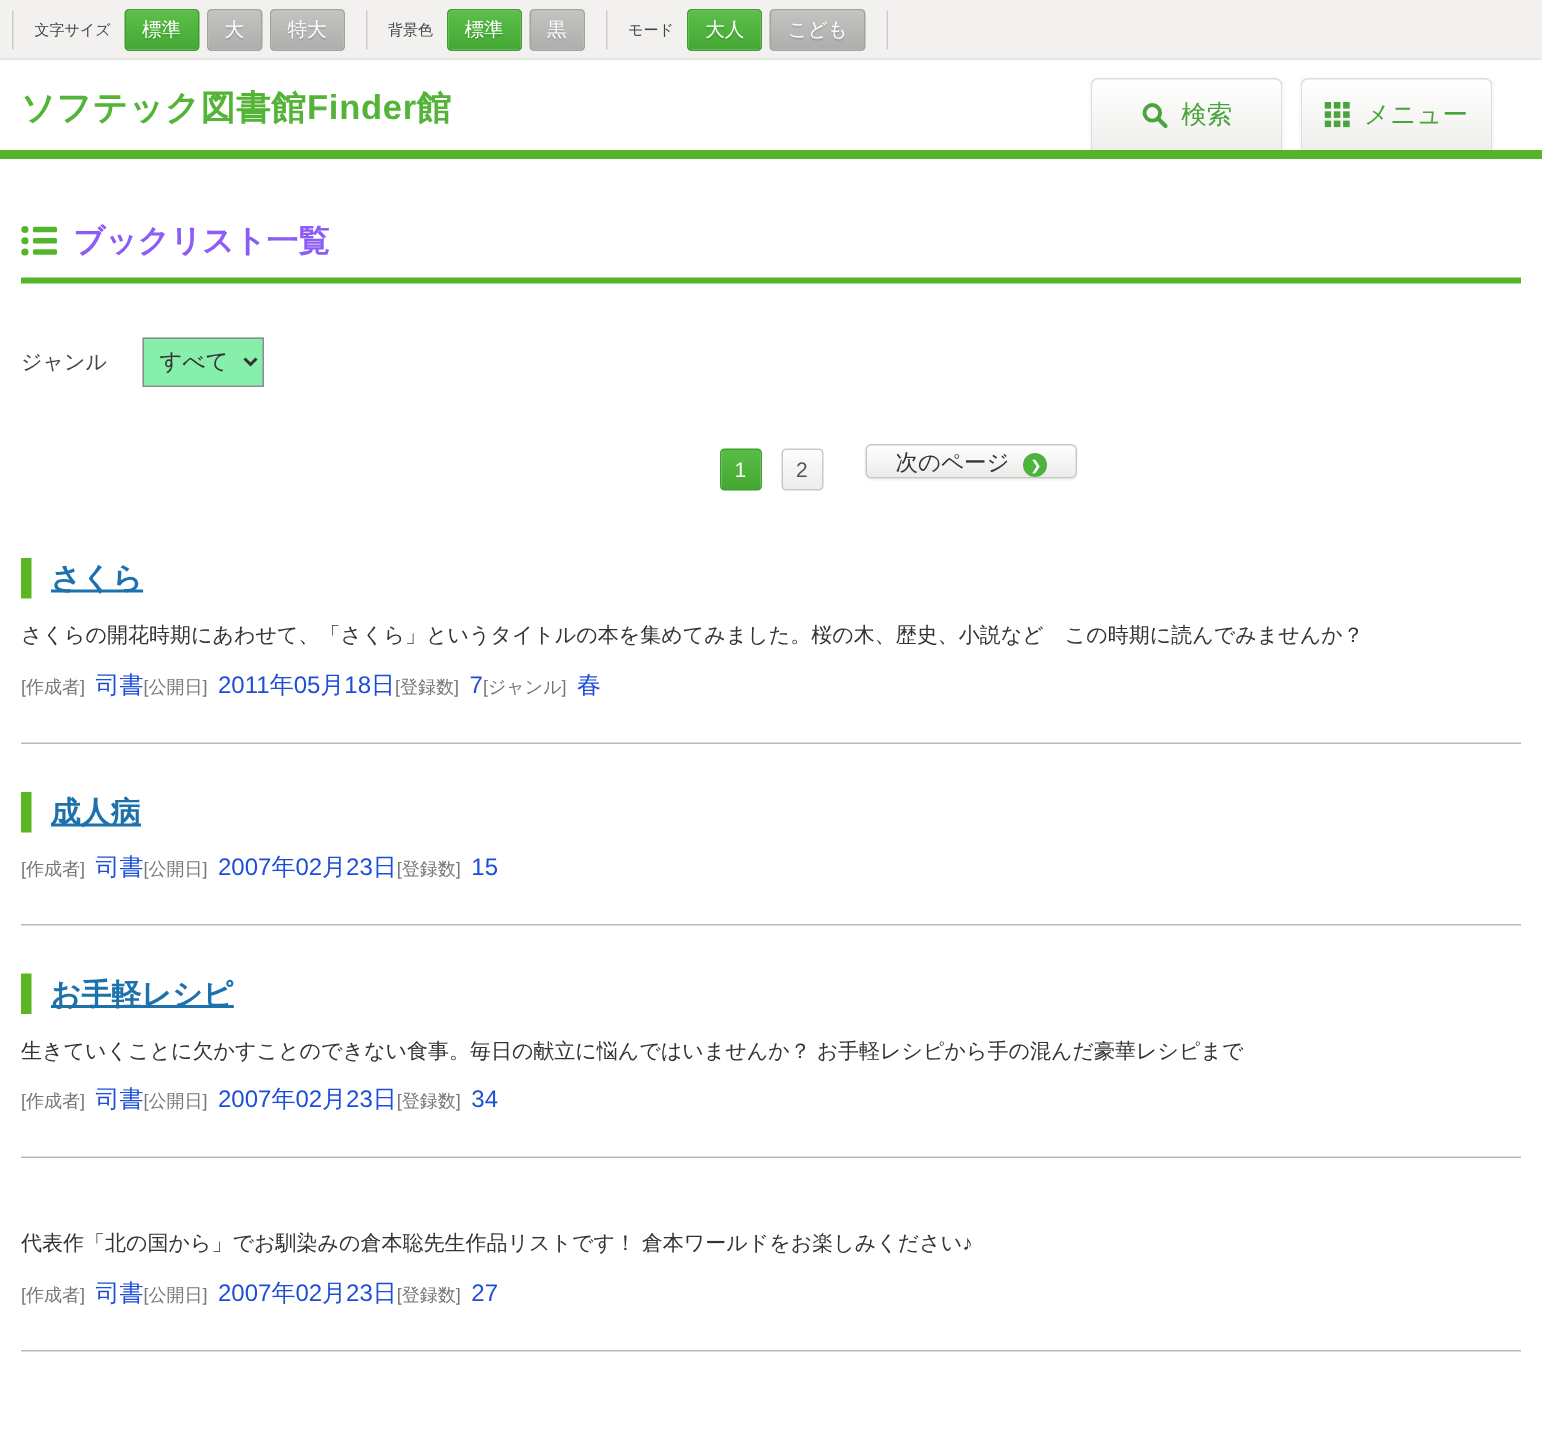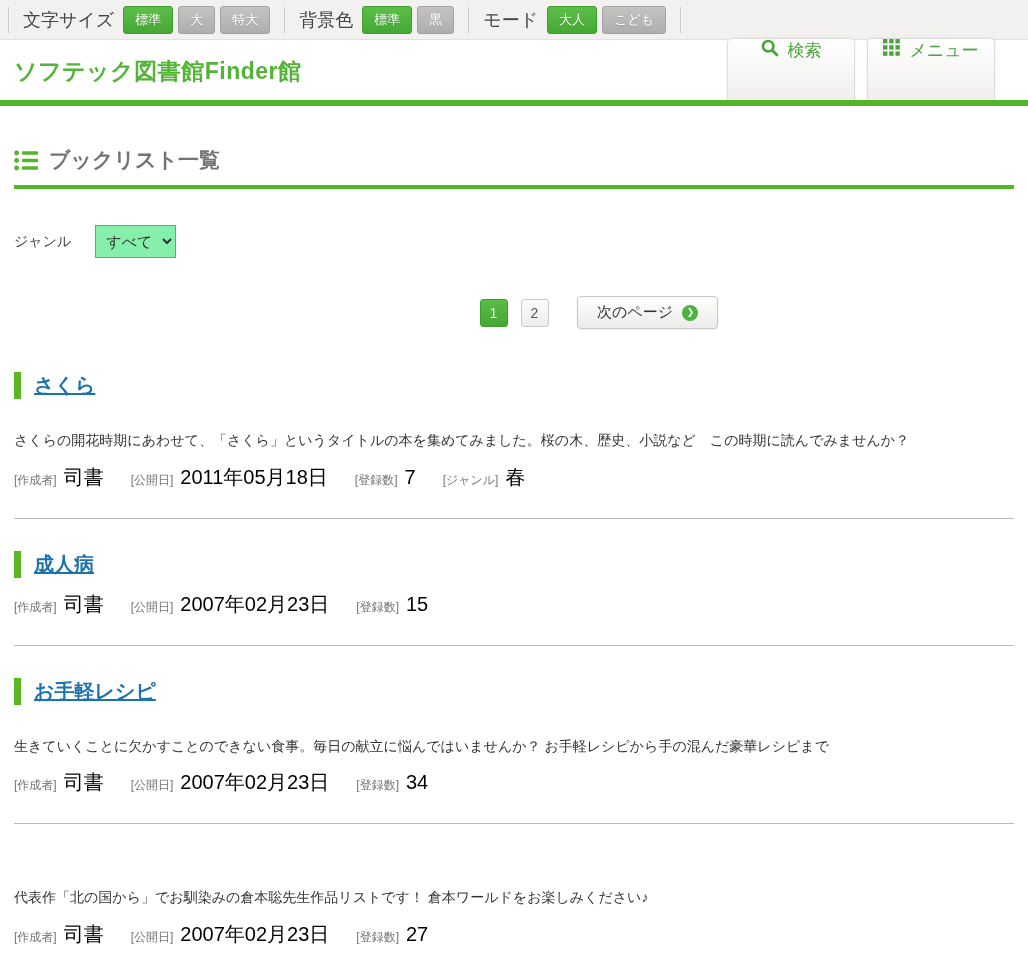--- a/index.html
+++ b/index.html
@@ -9,95 +9,95 @@
     font-family:"Liberation Sans","DejaVu Sans",sans-serif;
     color:#333;
   }
   
   .topbar {
     height:40px; background:#f2f1ef; border-bottom:1px solid #e2e1df;
     display:flex; align-items:center; padding-left:6px;
   }
   .tb-divider { width:1px; height:26px; background:#ccc; margin:0 2px; }
   .tb-group { display:flex; align-items:center; gap:5px; padding:0 12px; }
-  .tb-label { font-size:18px; color:#444; margin-right:4px; white-space:nowrap; }
+  .tb-label { font-size:10px; color:#444; margin-right:4px; white-space:nowrap; }
   .tb-btn {
     font-family:Liberation Mono, monospace; font-size:13px; color:#fff; cursor:pointer;
     padding:4px 11px; border-radius:3px;
     background:linear-gradient(#c3c3c1,#aeaeac); border:1px solid #a2a2a0;
     text-shadow:0 1px 1px rgba(0,0,0,.15);
   }
   .tb-btn.on { background:linear-gradient(#5cbf49,#45a834); border-color:#3f9e2e; }
   
   .header { position:relative; height:66px; background:#fff; }
   .header:after {
     content:""; position:absolute; left:0; right:0; bottom:0; height:6px;
     background:#55b52a;
   }
   .site-title {
     position:absolute; left:14px; top:16px;
     font-size:23px; font-weight:bold; color:#53b438; letter-spacing:.5px;
   }
   .header-tabs { position:absolute; right:33px; bottom:6px; display:flex; gap:12px; z-index:2; }
   .header-tab {
-    width:128px; height:62px; display:flex; align-items:flex-start; justify-content:center; gap:9px;
+    width:128px; height:48px; display:flex; align-items:center; justify-content:center; gap:9px;
     background:linear-gradient(#ffffff,#f0efed); border:1px solid #dcdcda; border-bottom:none;
     border-radius:5px 5px 0 0; color:#49a53b; font-size:17px; cursor:pointer;
     box-shadow:0 0 3px rgba(0,0,0,.06);
   }
   
   .main { padding:0 14px 30px 14px; }
   .page-title-wrap {
     margin-top:40px; display:flex; align-items:center; gap:11px;
     padding-bottom:11px; border-bottom:4px solid #55b52a;
   }
-  .page-title { font-size:21px; font-weight:bold; color:#737373; }
+  .page-title { font-size:21px; font-weight:bold; color:#8b5cf6; }
   
   .filter-row { margin-top:36px; display:flex; align-items:center; }
   .filter-label { font-size:14px; color:#444; }
   .filter-select {
     margin-left:24px; font-family:inherit; font-size:15px; color:#333;
     padding:6px 6px; border:1px solid #8d8d8b; background:#86efac; min-width:74px;
   }
   
   .pagination { position:relative; margin-top:38px; height:34px; }
   .page-nums { display:flex; justify-content:center; align-items:center; gap:13px; padding-top:3px; }
   .page-num {
     display:inline-block; width:28px; height:28px; line-height:27px; text-align:center;
     font-size:14px; border-radius:3px; text-decoration:none; cursor:pointer;
     background:linear-gradient(#fdfdfd,#ececea); border:1px solid #c9c9c7; color:#555;
   }
   .page-num.cur {
     background:linear-gradient(#58bd45,#44a733); border-color:#3f9e2e; color:#fff;
   }
   .next-btn {
     position:absolute; left:563px; top:0;
-    height:33px; padding:0 19px; display:inline-flex; align-items:center; gap:9px;
+    height:23px; padding:0 19px; display:inline-flex; align-items:flex-end; gap:9px;
     font-family:inherit; font-size:15px; color:#333; cursor:pointer;
     background:linear-gradient(#ffffff,#ebebe9); border:1px solid #c9c9c7; border-radius:4px;
     box-shadow:0 1px 2px rgba(0,0,0,.08);
   }
   .arrow-circle {
     width:16px; height:16px; border-radius:50%; background:#4db33c; color:#fff;
     display:inline-flex; align-items:center; justify-content:center;
     font-size:9px; line-height:1; padding-left:1px;
   }
   
   .book-list { margin-top:10px; }
   .book-item { padding-top:32px; padding-bottom:27px; border-bottom:1px solid #b9b9b7; }
   .book-title-row { display:flex; align-items:center; gap:13px; }
   .title-bar { width:7px; height:27px; background:#5ab723; flex:none; }
   .book-title-text {
     font-size:20px; font-weight:bold; color:#1d72ad; text-decoration:underline; cursor:pointer;
   }
-  .book-desc { margin-top:32px; font-size:14px; color:#333; line-height:1.4; }
-  .book-meta { margin-top:13px; display:flex; align-items:baseline; gap:27px; flex-wrap:wrap; }
+  .book-desc { margin-top:15px; font-size:14px; color:#333; line-height:1.4; }
+  .book-meta { margin-top:13px; display:flex; align-items:baseline; flex-wrap:wrap; }
   .meta-pair { display:inline-flex; align-items:baseline; gap:7px; }
   .meta-label { font-size:12px; color:#767674; }
-  .meta-value { font-size:20px; color:#000000; }
+  .meta-value { font-size:16px; color:#1d4ed8; }
   .icon-svg { display:block; }
 </style>
 </head>
 <body>
 
 <div class="topbar">
   <span class="tb-divider"></span>
   <div class="tb-group">
     <span class="tb-label">文字サイズ</span>
     <span class="tb-options" style="display:flex;gap:5px;">

